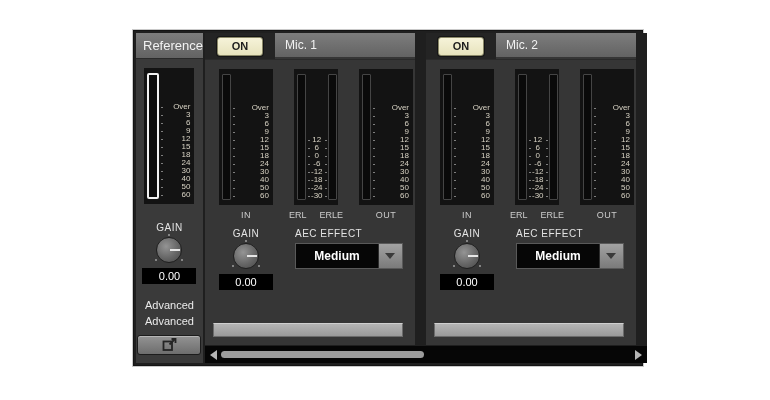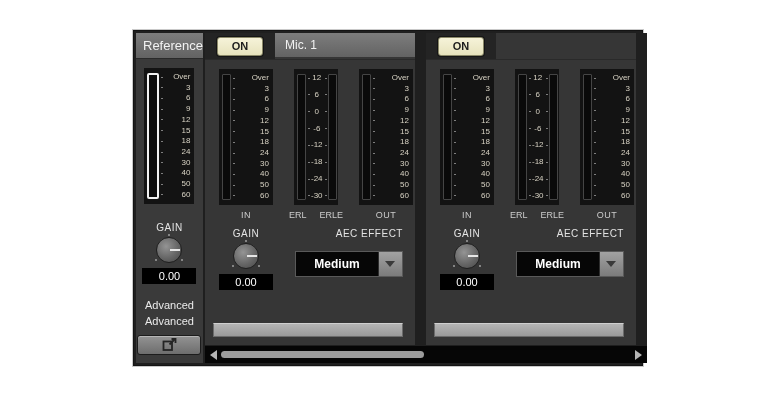--- a/index.html
+++ b/index.html
@@ -32,21 +32,21 @@
     margin-top:9px;width:50px;height:136px;background:#131313;
     display:flex;padding:5px 3px;box-sizing:border-box;
   }
   .ref-bar{
     width:12px;height:100%;background:#0c0c0c;border:2px solid #f2f2f2;
     border-radius:2px;box-sizing:border-box;
   }
 
   
   .scale{
-    flex:1;display:flex;flex-direction:column;justify-content:space-between;
+    flex:1;display:flex;flex-direction:column;justify-content:flex-end;
     font-size:8px;color:#d8d3c4;line-height:8px;
   }
   .srow{display:flex;align-items:center;height:8px;}
   .srow .dot{width:2px;height:1px;background:#7e7e7e;margin:0 1px 0 2px;flex:none;}
   .srow .lbl{flex:1;text-align:right;padding-right:1px;white-space:nowrap;}
   .srow.c .lbl{text-align:center;padding:0;}
 
   
   .gain-block{display:flex;flex-direction:column;align-items:center;}
   .gain-label{font-size:10px;color:#e4e4e4;letter-spacing:0.5px;}
@@ -112,21 +112,21 @@
   .gap16{margin-left:16px;}
   .mbar{
     width:9px;height:100%;background:#0a0a0a;border:1px solid #454545;
     border-radius:1px;box-sizing:border-box;flex:none;
   }
   .mcaption{margin-top:5px;font-size:9px;color:#cccccc;letter-spacing:0.5px;}
   .erl-captions{display:flex;gap:13px;margin-top:5px;}
   .erl-captions span{font-size:9px;color:#cccccc;}
 
   .controls-row{display:flex;margin-top:8px;padding-left:14px;align-items:flex-start;flex:none;}
-  .aec-block{margin-left:22px;display:flex;flex-direction:column;align-items:flex-end;gap:8px;}
+  .aec-block{margin-left:22px;display:flex;flex-direction:column;align-items:flex-start;}
   .aec-label{font-size:10px;color:#e4e4e4;letter-spacing:0.5px;}
   .dropdown{
     margin-top:4px;width:108px;height:26px;display:flex;
     background:#060606;border:1px solid #595959;box-sizing:border-box;cursor:pointer;
   }
   .dd-value{flex:1;color:#fff;font-size:12px;font-weight:bold;display:flex;align-items:center;justify-content:center;border-radius:7px;}
   .dd-btn{
     width:23px;flex:none;background:linear-gradient(#a2a2a2,#7b7b7b);
     border-left:1px solid #2e2e2e;display:flex;align-items:center;justify-content:center;
   }
@@ -433,20 +433,21 @@
       </div>
 
       <div class="strip-footer"></div>
     </div>
 
     <div class="strip">
       <div class="strip-hdr">
         <div class="on-zone">
           <button class="on-btn">ON</button>
         </div>
+        <div class="hdr-title">Mic. 2</div>
       </div>
 
       <div class="meters-row">
         <div class="mgroup">
           <div class="mpanel io-panel">
             <div class="mbar"></div>
             <div class="scale">
                 <div class="srow">
                   <span class="dot"></span>
                   <span class="lbl">Over</span>

